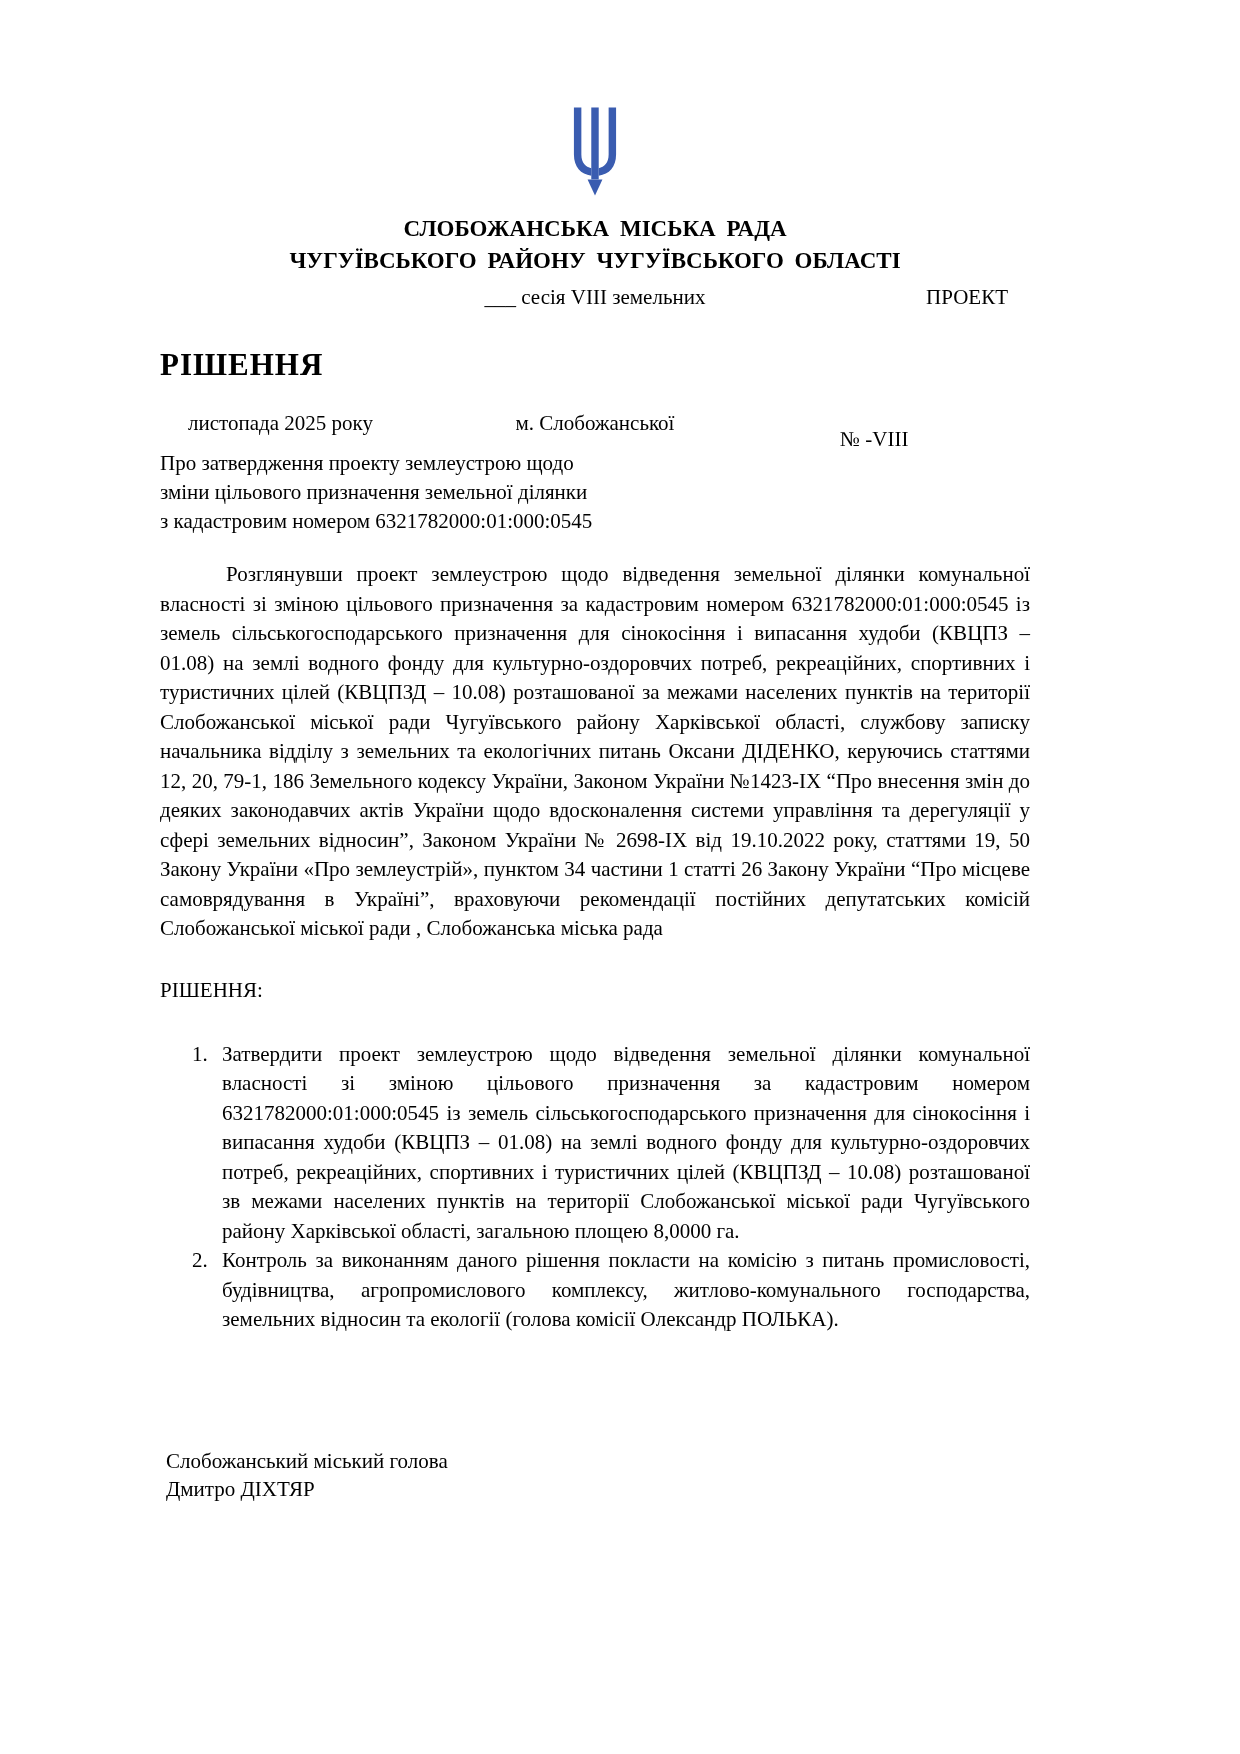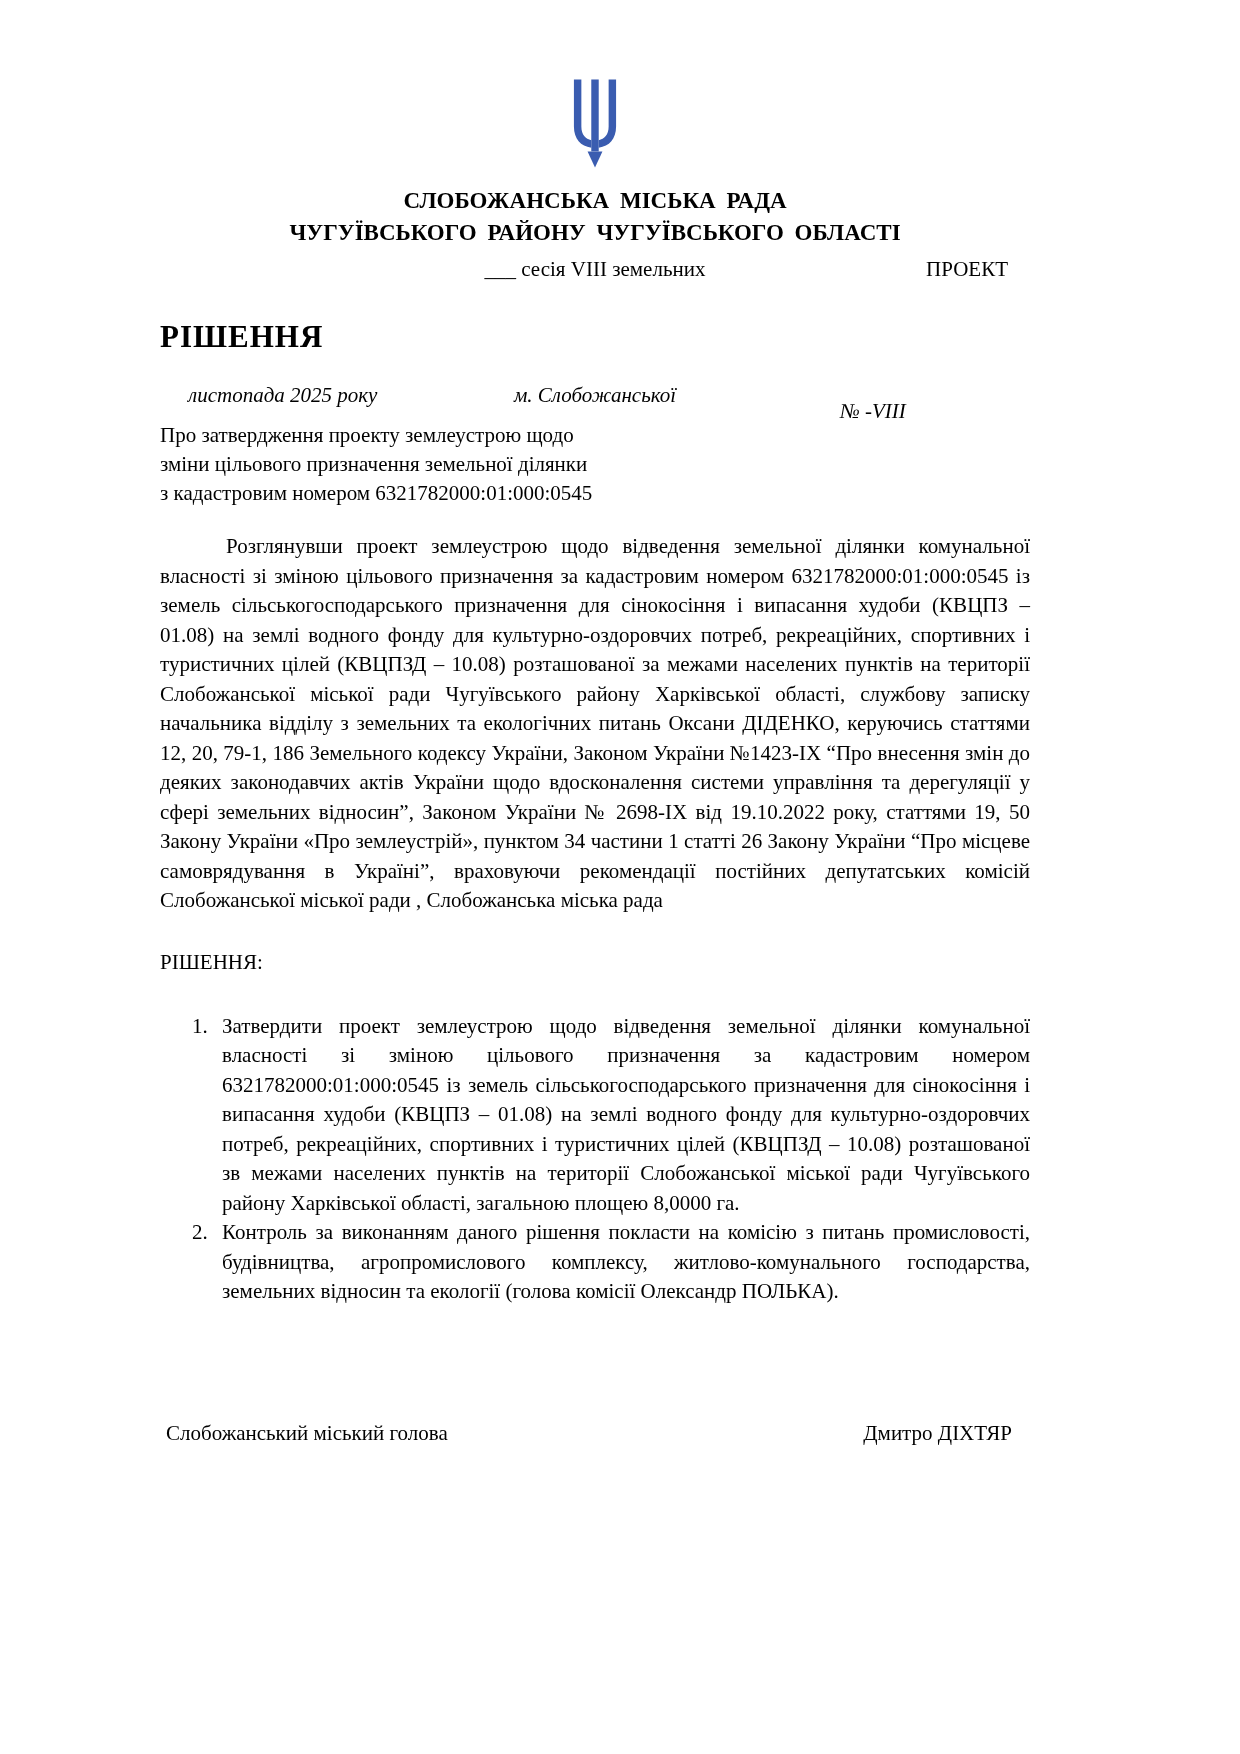--- a/index.html
+++ b/index.html
@@ -7,21 +7,21 @@
   body {
     width: 1240px;
     font-family: "Liberation Serif", "DejaVu Serif", serif;
     color: #000000;
   }
   .page {
     position: relative;
     width: 1240px;
     min-height: 1754px;
     background: #ffffff;
-    padding: 76px 210px 60px 160px;
+    padding: 104px 210px 60px 160px;
   }
   .emblem-wrap { text-align: center; margin-bottom: 10px; }
   .emblem-wrap svg { display: inline-block; }
   .org-title {
     text-align: center;
     font-weight: bold;
     font-size: 23px;
     line-height: 32px;
     word-spacing: 5px;
   }
@@ -37,21 +37,20 @@
     font-weight: bold;
     font-size: 31px;
     letter-spacing: 1px;
     margin-top: 36px;
   }
   .date-row {
     position: relative;
     margin-top: 28px;
     font-size: 21px;
     height: 28px;
-    font-style: italic;
   }
   .date-left { position: absolute; left: 28px; top: 0; }
   .date-center { position: absolute; left: 50%; transform: translateX(-50%); top: 0; }
   .date-right { position: absolute; left: 680px; top: 16px; }
   .subject {
     margin-top: 10px;
     font-weight: normal;
     font-size: 21px;
     line-height: 29px;
   }
@@ -82,20 +81,21 @@
     line-height: 29.5px;
     text-align: justify;
   }
   .signature-row {
     display: flex;
     justify-content: space-between;
     margin-top: 112px;
     padding: 0 18px 0 6px;
     font-size: 21px;
     line-height: 28px;
+    flex-direction: column;
   }
 </style>
 </head>
 <body>
 
 <div class="page">
 
   <div class="emblem-wrap">
     <svg width="62" height="95" viewBox="0 0 100 150" aria-hidden="true">
       <g fill="#3a5cb0">

